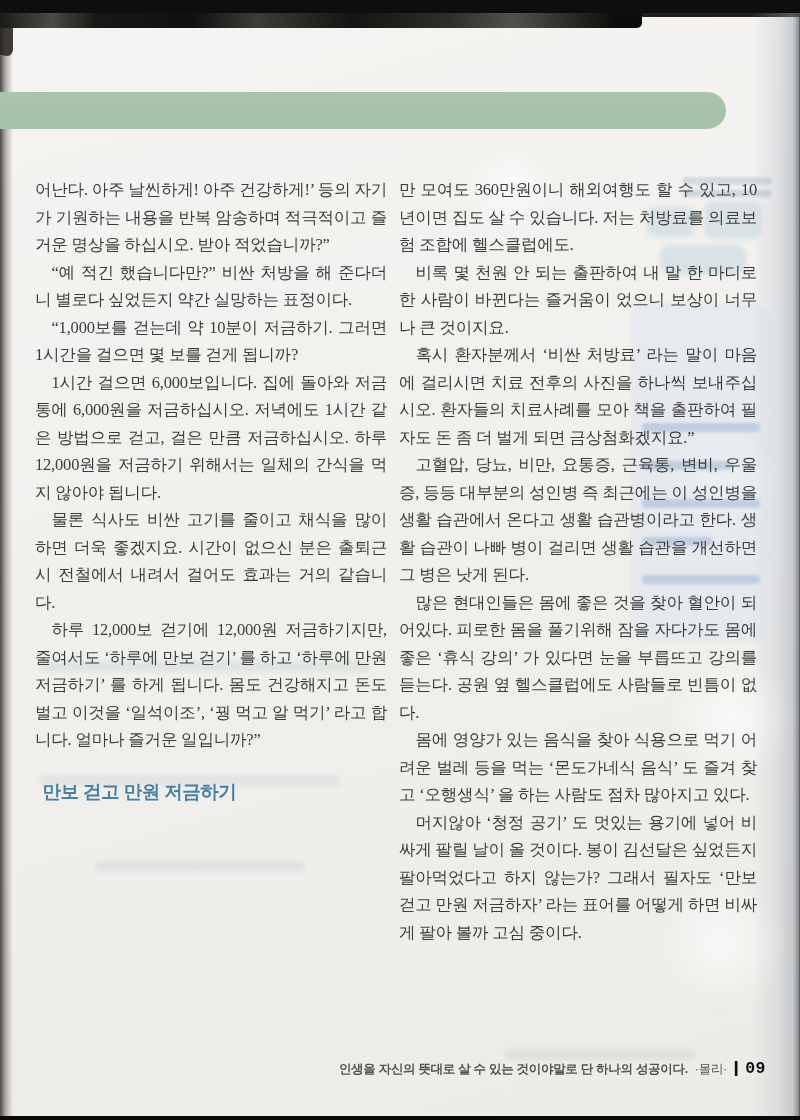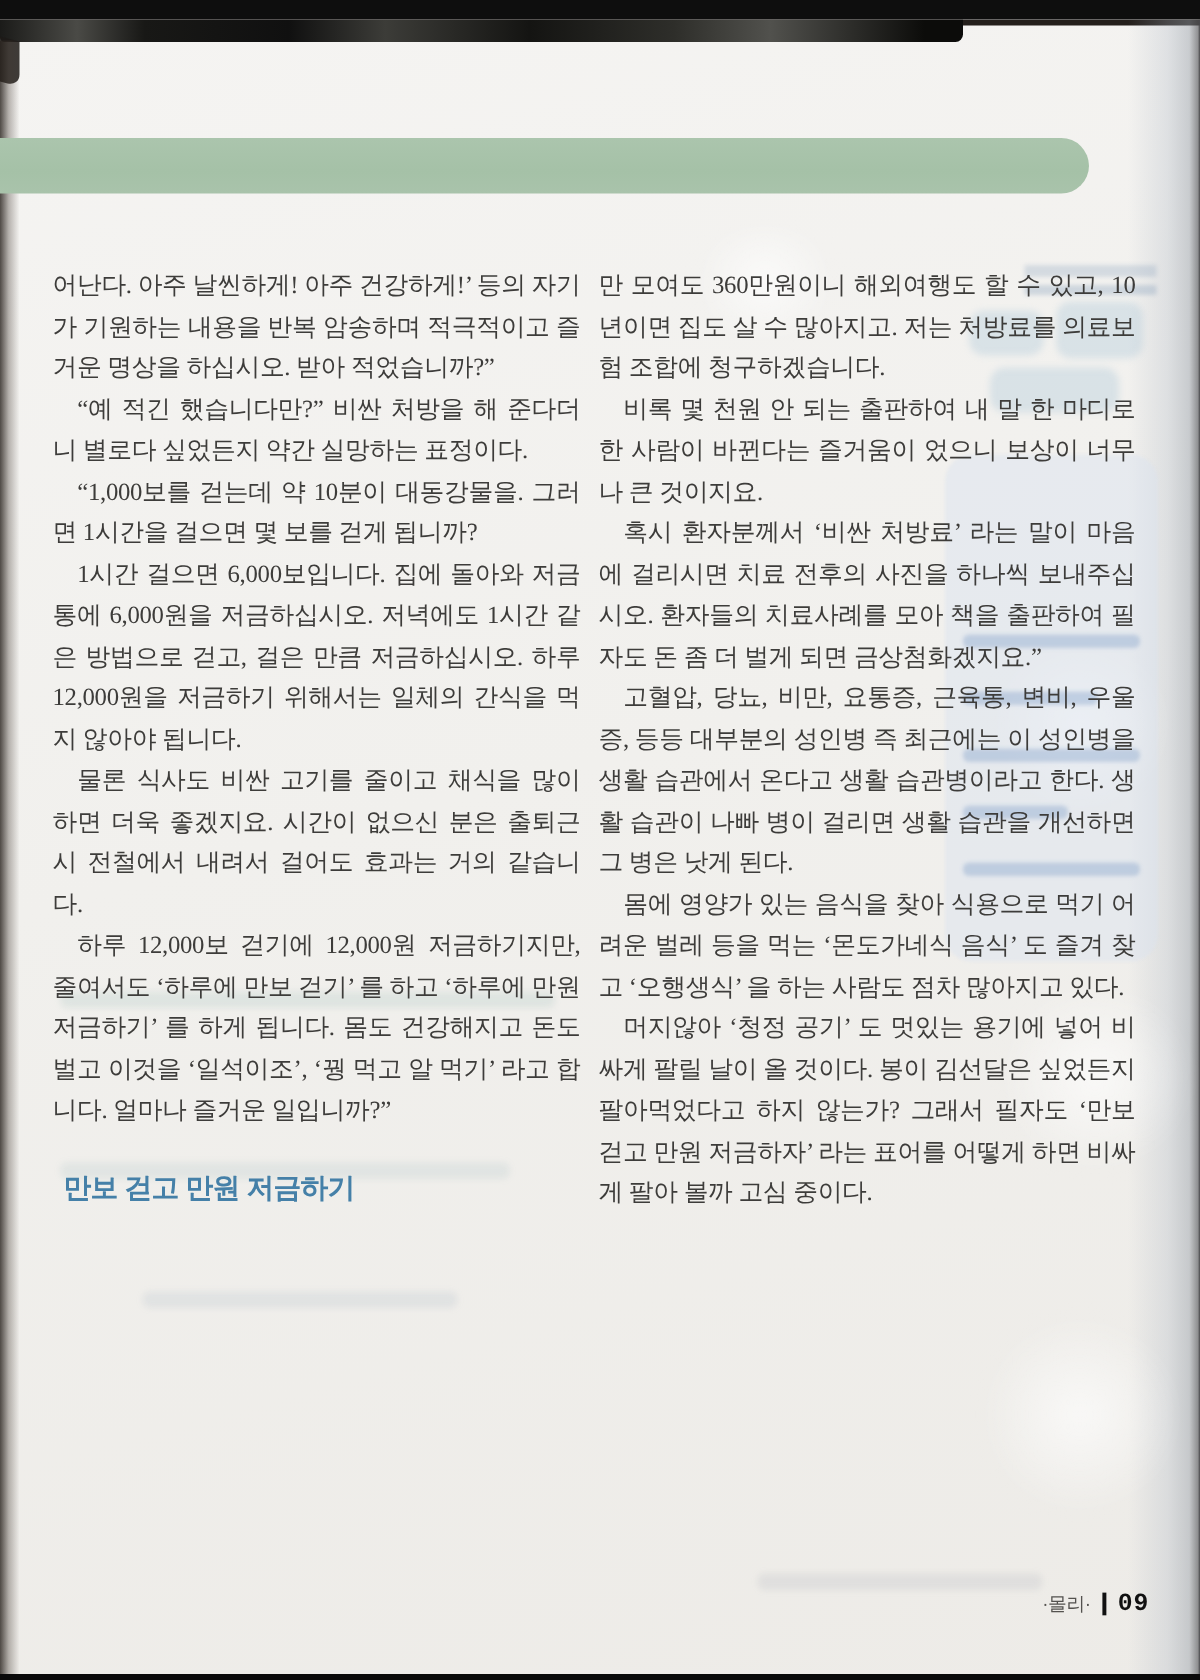--- a/index.html
+++ b/index.html
@@ -123,35 +123,37 @@
       <i class="gl5"></i>
   </div>
   <div class="ghost-streak gs1"></div>
   <div class="ghost-streak gs2"></div>
   <div class="ghost-streak gs3"></div>
   <div class="ghost-streak gs4"></div>
 
   <div class="col col-left">
     <p>어난다. 아주 날씬하게! 아주 건강하게!’ 등의 자기가 기원하는 내용을 반복 암송하며 적극적이고 즐거운 명상을 하십시오. 받아 적었습니까?”</p>
     <p class="indent">“예 적긴 했습니다만?” 비싼 처방을 해 준다더니 별로다 싶었든지 약간 실망하는 표정이다.</p>
-    <p class="indent">“1,000보를 걷는데 약 10분이 대동강물을. 그러면 1시간을 걸으면 몇 보를 걷게 됩니까?</p>
+    <p class="indent">“1,000보를 걷는데 약 10분이 저금하기. 그러면 1시간을 걸으면 몇 보를 걷게 됩니까?</p>
     <p class="indent">1시간 걸으면 6,000보입니다. 집에 돌아와 저금통에 6,000원을 저금하십시오. 저녁에도 1시간 같은 방법으로 걷고, 걸은 만큼 저금하십시오. 하루 12,000원을 저금하기 위해서는 일체의 간식을 먹지 않아야 됩니다.</p>
     <p class="indent">물론 식사도 비싼 고기를 줄이고 채식을 많이 하면 더욱 좋겠지요. 시간이 없으신 분은 출퇴근 시 전철에서 내려서 걸어도 효과는 거의 같습니다.</p>
     <p class="indent">하루 12,000보 걷기에 12,000원 저금하기지만, 줄여서도 ‘하루에 만보 걷기’ 를 하고 ‘하루에 만원 저금하기’ 를 하게 됩니다. 몸도 건강해지고 돈도 벌고 이것을 ‘일석이조’, ‘꿩 먹고 알 먹기’ 라고 합니다. 얼마나 즐거운 일입니까?”</p>
     <h3 class="section">만보 걷고 만원 저금하기</h3>
   </div>
 
   <div class="col col-right">
-    <p>만 모여도 360만원이니 해외여행도 할 수 있고, 10년이면 집도 살 수 많아지고. 저는 처방료를 의료보험 조합에 청구하겠습니다.</p>
+    <p>만 모여도 360만원이니 해외여행도 할 수 있고, 10년이면 집도 살 수 있습니다. 저는 처방료를 의료보험 조합에 헬스클럽에도.</p>
     <p class="indent">비록 몇 천원 안 되는 출판하여 내 말 한 마디로 한 사람이 바뀐다는 즐거움이 었으니 보상이 너무나 큰 것이지요.</p>
     <p class="indent">혹시 환자분께서 ‘비싼 처방료’ 라는 말이 마음에 걸리시면 치료 전후의 사진을 하나씩 보내주십시오. 환자들의 치료사례를 모아 책을 출판하여 필자도 돈 좀 더 벌게 되면 금상첨화겠지요.”</p>
     <p class="indent">고혈압, 당뇨, 비만, 요통증, 근육통, 변비, 우울증, 등등 대부분의 성인병 즉 최근에는 이 성인병을 생활 습관에서 온다고 생활 습관병이라고 한다. 생활 습관이 나빠 병이 걸리면 생활 습관을 개선하면 그 병은 낫게 된다.</p>
+    <p class="indent">많은 현대인들은 몸에 좋은 것을 찾아 혈안이 되어있다. 피로한 몸을 풀기위해 잠을 자다가도 몸에 좋은 ‘휴식 강의’ 가 있다면 눈을 부릅뜨고 강의를 듣는다. 공원 옆 헬스클럽에도 사람들로 빈틈이 없다.</p>
     <p class="indent">몸에 영양가 있는 음식을 찾아 식용으로 먹기 어려운 벌레 등을 먹는 ‘몬도가네식 음식’ 도 즐겨 찾고 ‘오행생식’ 을 하는 사람도 점차 많아지고 있다.</p>
     <p class="indent">머지않아 ‘청정 공기’ 도 멋있는 용기에 넣어 비싸게 팔릴 날이 올 것이다. 봉이 김선달은 싶었든지 팔아먹었다고 하지 않는가? 그래서 필자도 ‘만보 걷고 만원 저금하자’ 라는 표어를 어떻게 하면 비싸게 팔아 볼까 고심 중이다.</p>
   </div>
 
   <div class="footer">
+    <span class="quote">인생을 자신의 뜻대로 살 수 있는 것이야말로 단 하나의 성공이다.</span>
     <span class="author">·몰리·</span>
     <span class="bar">|</span>
     <span class="pagenum">09</span>
   </div>
 
 </div>
 
 </body></html>

